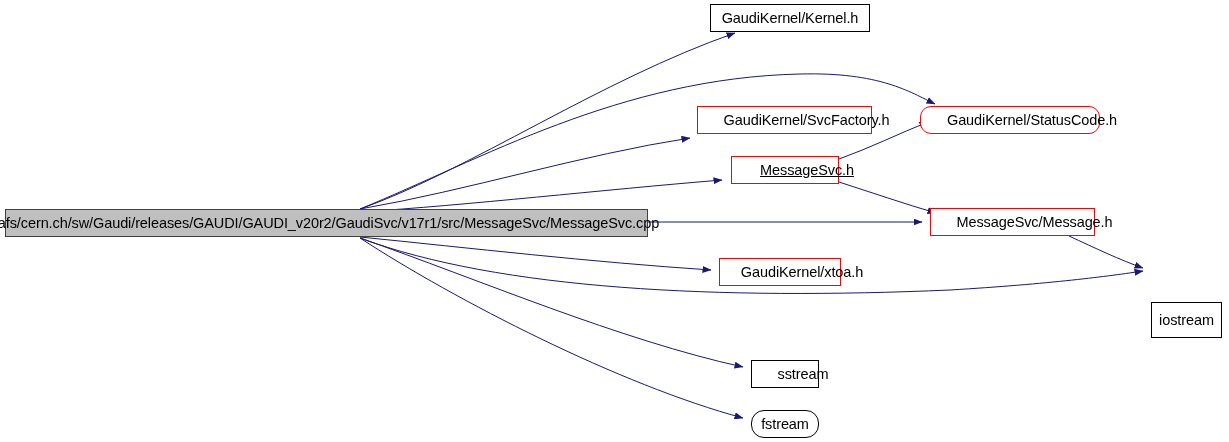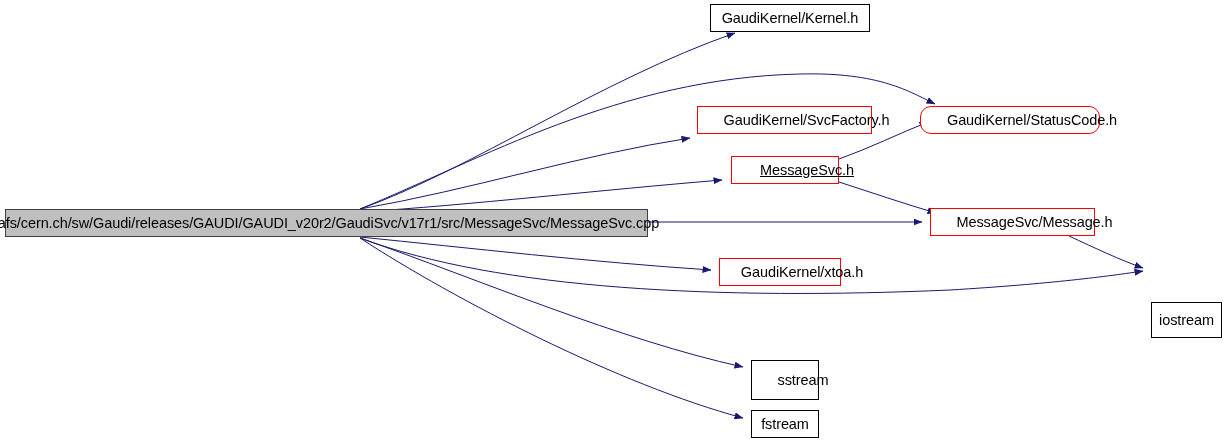--- a/index.html
+++ b/index.html
@@ -96,20 +96,20 @@
       </div>
       <div class="node red" style="left: 930px; top: 208px; width: 165px; height: 28px;">
         <span class="node-label">MessageSvc/Message.h</span>
       </div>
       <div class="node red" style="left: 719px; top: 258px; width: 122px; height: 28px;">
         <span class="node-label">GaudiKernel/xtoa.h</span>
       </div>
       <div class="node" style="left: 1151px; top: 260px; width: 71px; height: 36px; margin-top: 42px;">
         <span class="node-label">iostream</span>
       </div>
-      <div class="node" style="left: 751px; top: 360px; width: 68px; height: 40px; padding-left: 36px;">
+      <div class="node" style="left: 751px; top: 360px; width: 68px; height: 28px; padding-left: 36px;">
         <span class="node-label">sstream</span>
       </div>
-      <div class="node" style="left: 751px; top: 410px; width: 68px; height: 28px;">
+      <div class="node" style="left: 751px; top: 410px; width: 68px; height: 28px; border-radius: 13px;">
         <span class="node-label">fstream</span>
       </div>
     </div>
 </div>
 
 </body></html>

